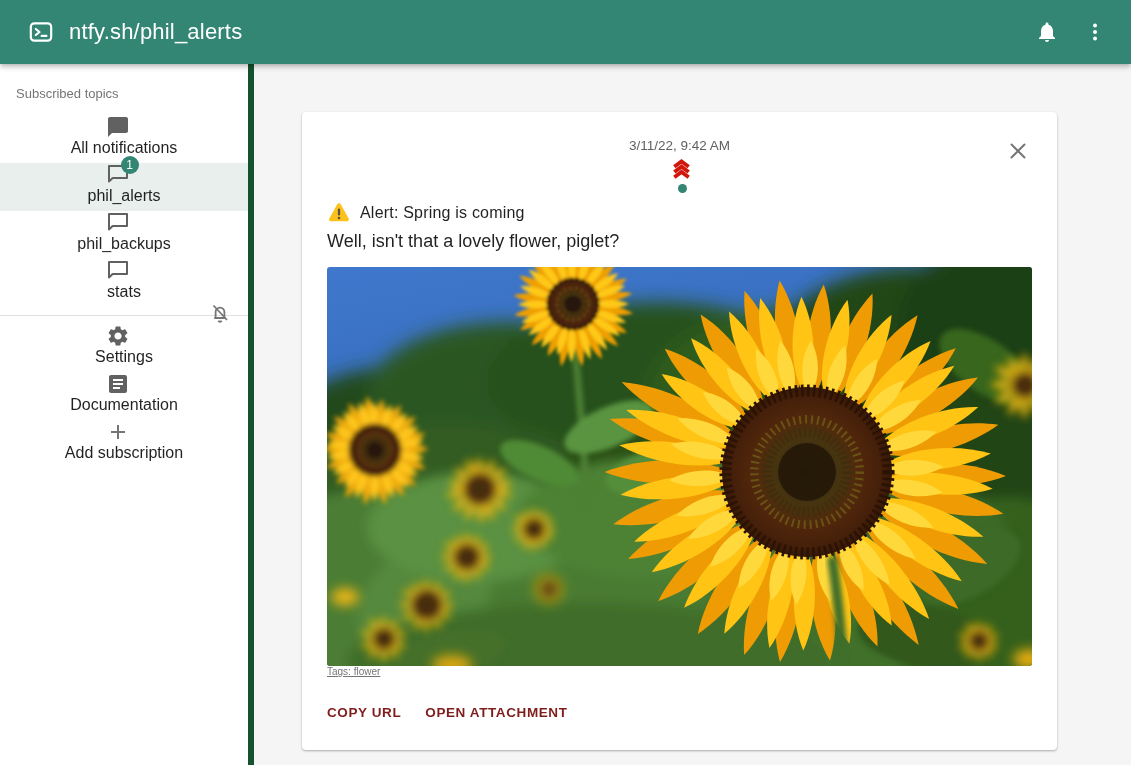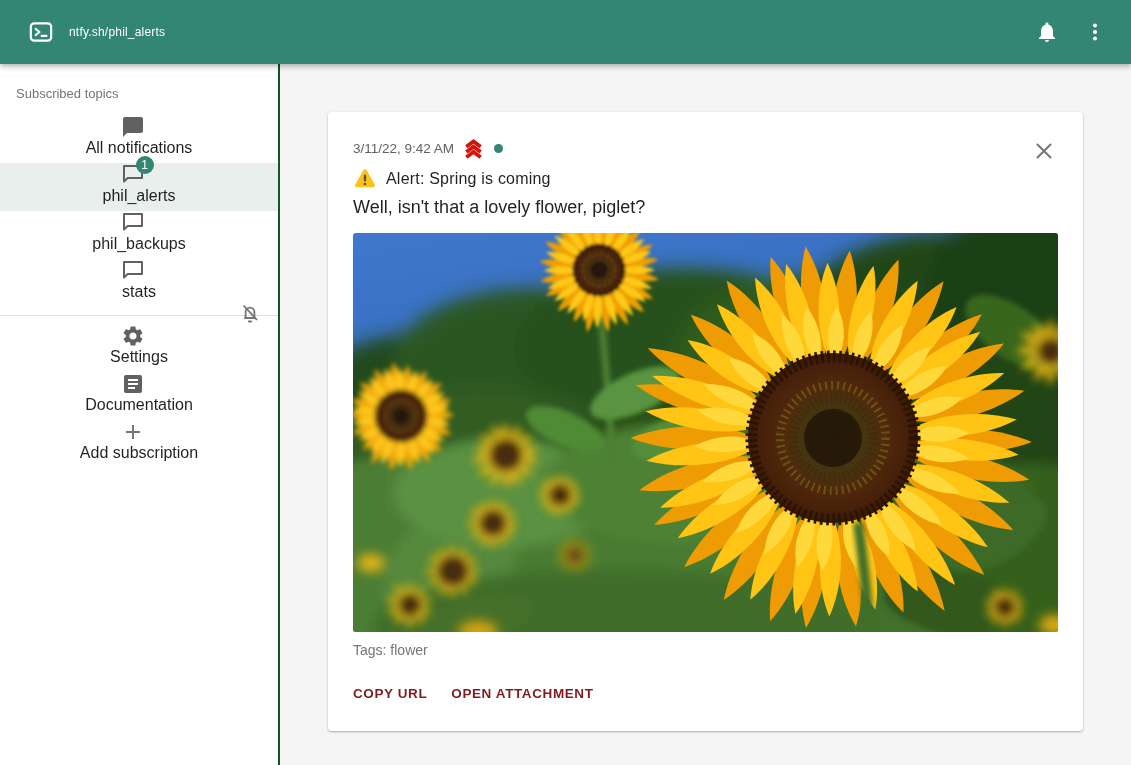--- a/index.html
+++ b/index.html
@@ -4,55 +4,55 @@
 <style>
   * { margin:0; padding:0; box-sizing:border-box; }
   html,body { width:1131px; height:765px; overflow:hidden; }
   body { font-family:"Liberation Sans", sans-serif; background:#f5f5f5; color:#212121; }
 
   
   .appbar { position:relative; height:64px; background:#338574; display:flex; align-items:center;
             padding:0 12px 0 28px; box-shadow:0 2px 4px -1px rgba(0,0,0,.2), 0 4px 5px 0 rgba(0,0,0,.14);
             z-index:10; }
   .appbar .logo { width:26px; height:26px; flex:0 0 auto; }
-  .appbar .title { color:#fff; font-size:12px; font-weight:500; margin-left:15px; letter-spacing:.2px; }
+  .appbar .title { color:#fff; font-size:22px; font-weight:500; margin-left:15px; letter-spacing:.2px; }
   .appbar .spacer { flex:1; }
   .iconbtn { width:48px; height:48px; border:none; background:transparent; display:flex;
              align-items:center; justify-content:center; cursor:pointer; border-radius:50%; }
 
   
   .shell { display:flex; height:701px; }
 
   
-  .sidebar { width:280px; background:#fff; border-right:2px solid #14532d; padding-top:14px; }
+  .sidebar { width:254px; background:#fff; border-right:6px solid #14532d; padding-top:14px; }
   .section-label { color:#757575; font-size:13px; font-weight:500; padding:8px 16px 14px 16px; }
   .nav-item { position:relative; height:48px; display:flex; align-items:center; padding:0 16px;
               cursor:pointer; font-size:16px; color:rgba(0,0,0,.87);flex-direction:column; }
   .nav-item.selected { background:#e8efed; }
   .nav-item .nicon { width:24px; height:24px; margin-right:13px; flex:0 0 auto; position:relative; }
   .nav-item .right-icon { margin-left:auto; width:24px; height:24px; }
   .badge { position:absolute; top:-7px; right:-9px; width:18px; height:18px; border-radius:50%;
            background:#338574; color:#fff; font-size:12px; display:flex; align-items:center;
            justify-content:center; font-weight:500; }
   .divider { height:1px; background:#e0e0e0; margin:8px 0; }
 
   
   .main { flex:1; overflow:hidden; }
   .card { width:755px; margin:48px 0 0 48px; background:#fff; border-radius:4px; position:relative;
           box-shadow:0 1px 3px rgba(0,0,0,.12), 0 1px 2px rgba(0,0,0,.2);
           padding:26px 25px 24px 25px; }
-  .meta-row { display:flex; align-items:center; gap:5px; }
+  .meta-row { display:flex; align-items:center; gap:5px;flex-direction:column; }
   .timestamp { color:#616161; font-size:13.5px; }
   .new-dot { width:9px; height:9px; border-radius:50%; background:#338574; margin-left:5px; }
   .card-title { display:flex; align-items:center; gap:9px; margin-top:9px; font-size:16px;
                 color:rgba(0,0,0,.87); letter-spacing:.2px; }
   .card-message { margin-top:7px; font-size:18px; color:rgba(0,0,0,.87); }
   .photo { width:705px; height:399px; margin-top:15px; border-radius:3px; overflow:hidden;
            display:block; cursor:pointer; }
-  .tags { margin-top:10px; color:#757575; font-size:14px; }
+  .tags { color:#757575; font-size:10px;text-decoration:underline; }
   .actions { margin-top:22px; display:flex; gap:8px; }
   .action-btn { border:none; background:transparent; color:#7f1d1d; font-family:"Liberation Sans",sans-serif;
                 font-size:13.5px; font-weight:700; letter-spacing:.6px; padding:6px 8px; cursor:pointer;
                 border-radius:4px; }
   .action-btn:first-child { margin-left:-8px; }
   .close-btn { position:absolute; top:26px; right:25px; width:28px; height:28px; border:none;
                background:transparent; cursor:pointer; padding:0; }
 </style>
 </head>
 <body>

